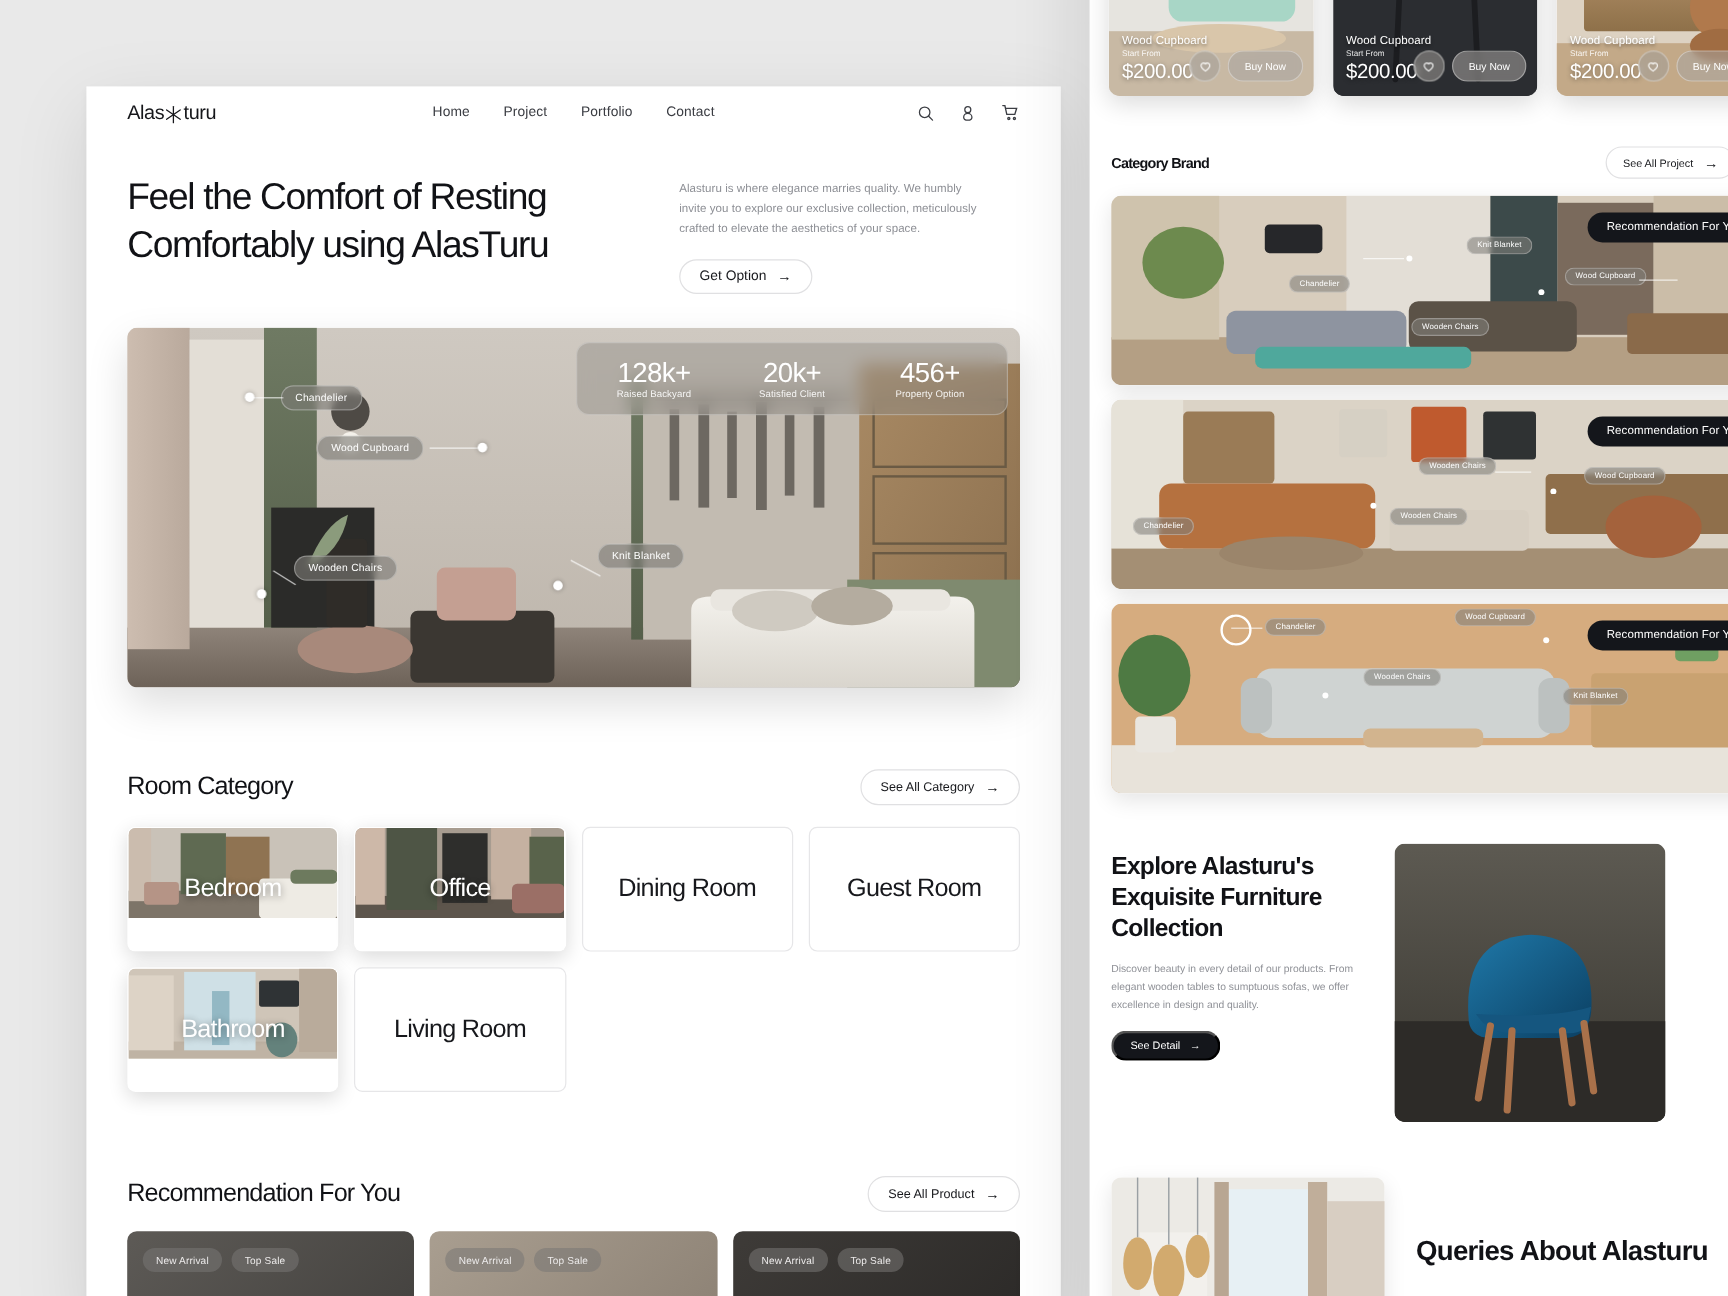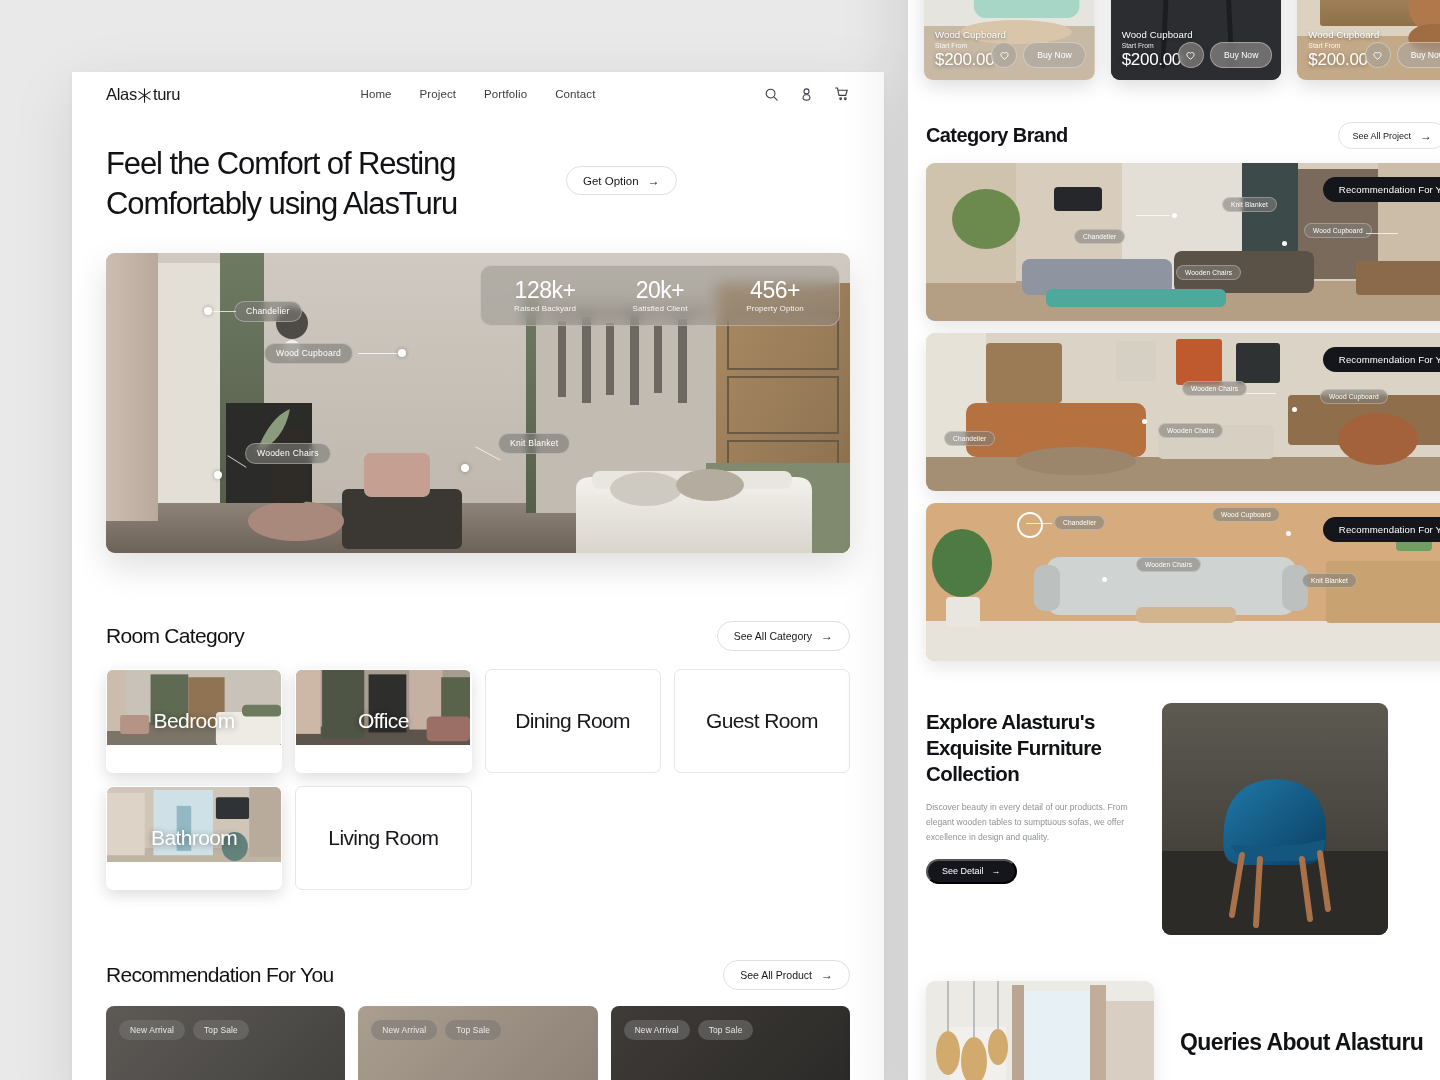--- a/index.html
+++ b/index.html
@@ -118,21 +118,21 @@
     background: rgba(160,156,152,.55); border: 1px solid rgba(255,255,255,.35);
     display: flex; align-items: center; justify-content: center; backdrop-filter: blur(3px);
   }
   .buy-btn {
     height: 26px; padding: 0 13px; border-radius: 20px;
     background: rgba(168,164,160,.55); border: 1px solid rgba(255,255,255,.35);
     display: flex; align-items: center; font-size: 8.6px; color: #fff; backdrop-filter: blur(3px);
   }
 
   .r-sec-head { display: flex; align-items: center; padding: 0 22px 0 18px; margin-top: 42px; }
-  .r-sec-title { font-size: 20px; letter-spacing: -.6px; color: #111216; }
+  .r-sec-title { font-size: 12px; letter-spacing: -.6px; color: #111216; }
   .r-sec-head .btn-pill { margin-top: 0; margin-left: auto; height: 27px; font-size: 9px; padding: 0 13px; }
 
   .brand-list { margin-top: 14px; padding-left: 18px; display: flex; flex-direction: column; gap: 12px; }
   .brand-row {
     height: 158px; border-radius: 9px 0 0 9px; position: relative; overflow: hidden;
     box-shadow: 0 6px 18px rgba(0,0,0,.10);
   }
   .brand-badge {
     position: absolute; right: 0; top: 14px;
     background: #14161b; color: #fff; font-size: 9.6px; letter-spacing: .1px;
@@ -211,20 +211,21 @@
               <circle cx="10" cy="19.2" r="1.3"></circle>
               <circle cx="17" cy="19.2" r="1.3"></circle>
           </svg>
         </span>
       </div>
     </div>
 
     <div class="hero">
       <h1 class="hero-title">Feel the Comfort of Resting Comfortably using AlasTuru</h1>
       <div class="hero-right">
+        <p class="hero-desc">Alasturu is where elegance marries quality. We humbly invite you to explore our exclusive collection, meticulously crafted to elevate the aesthetics of your space.</p>
         <button class="btn-pill">
           <span>Get Option</span>
           <span class="arr">→</span>
         </button>
       </div>
     </div>
 
     <div class="hero-img-wrap">
       <svg class="room-bg" viewBox="0 0 744 300" preserveAspectRatio="none">
         <defs>

